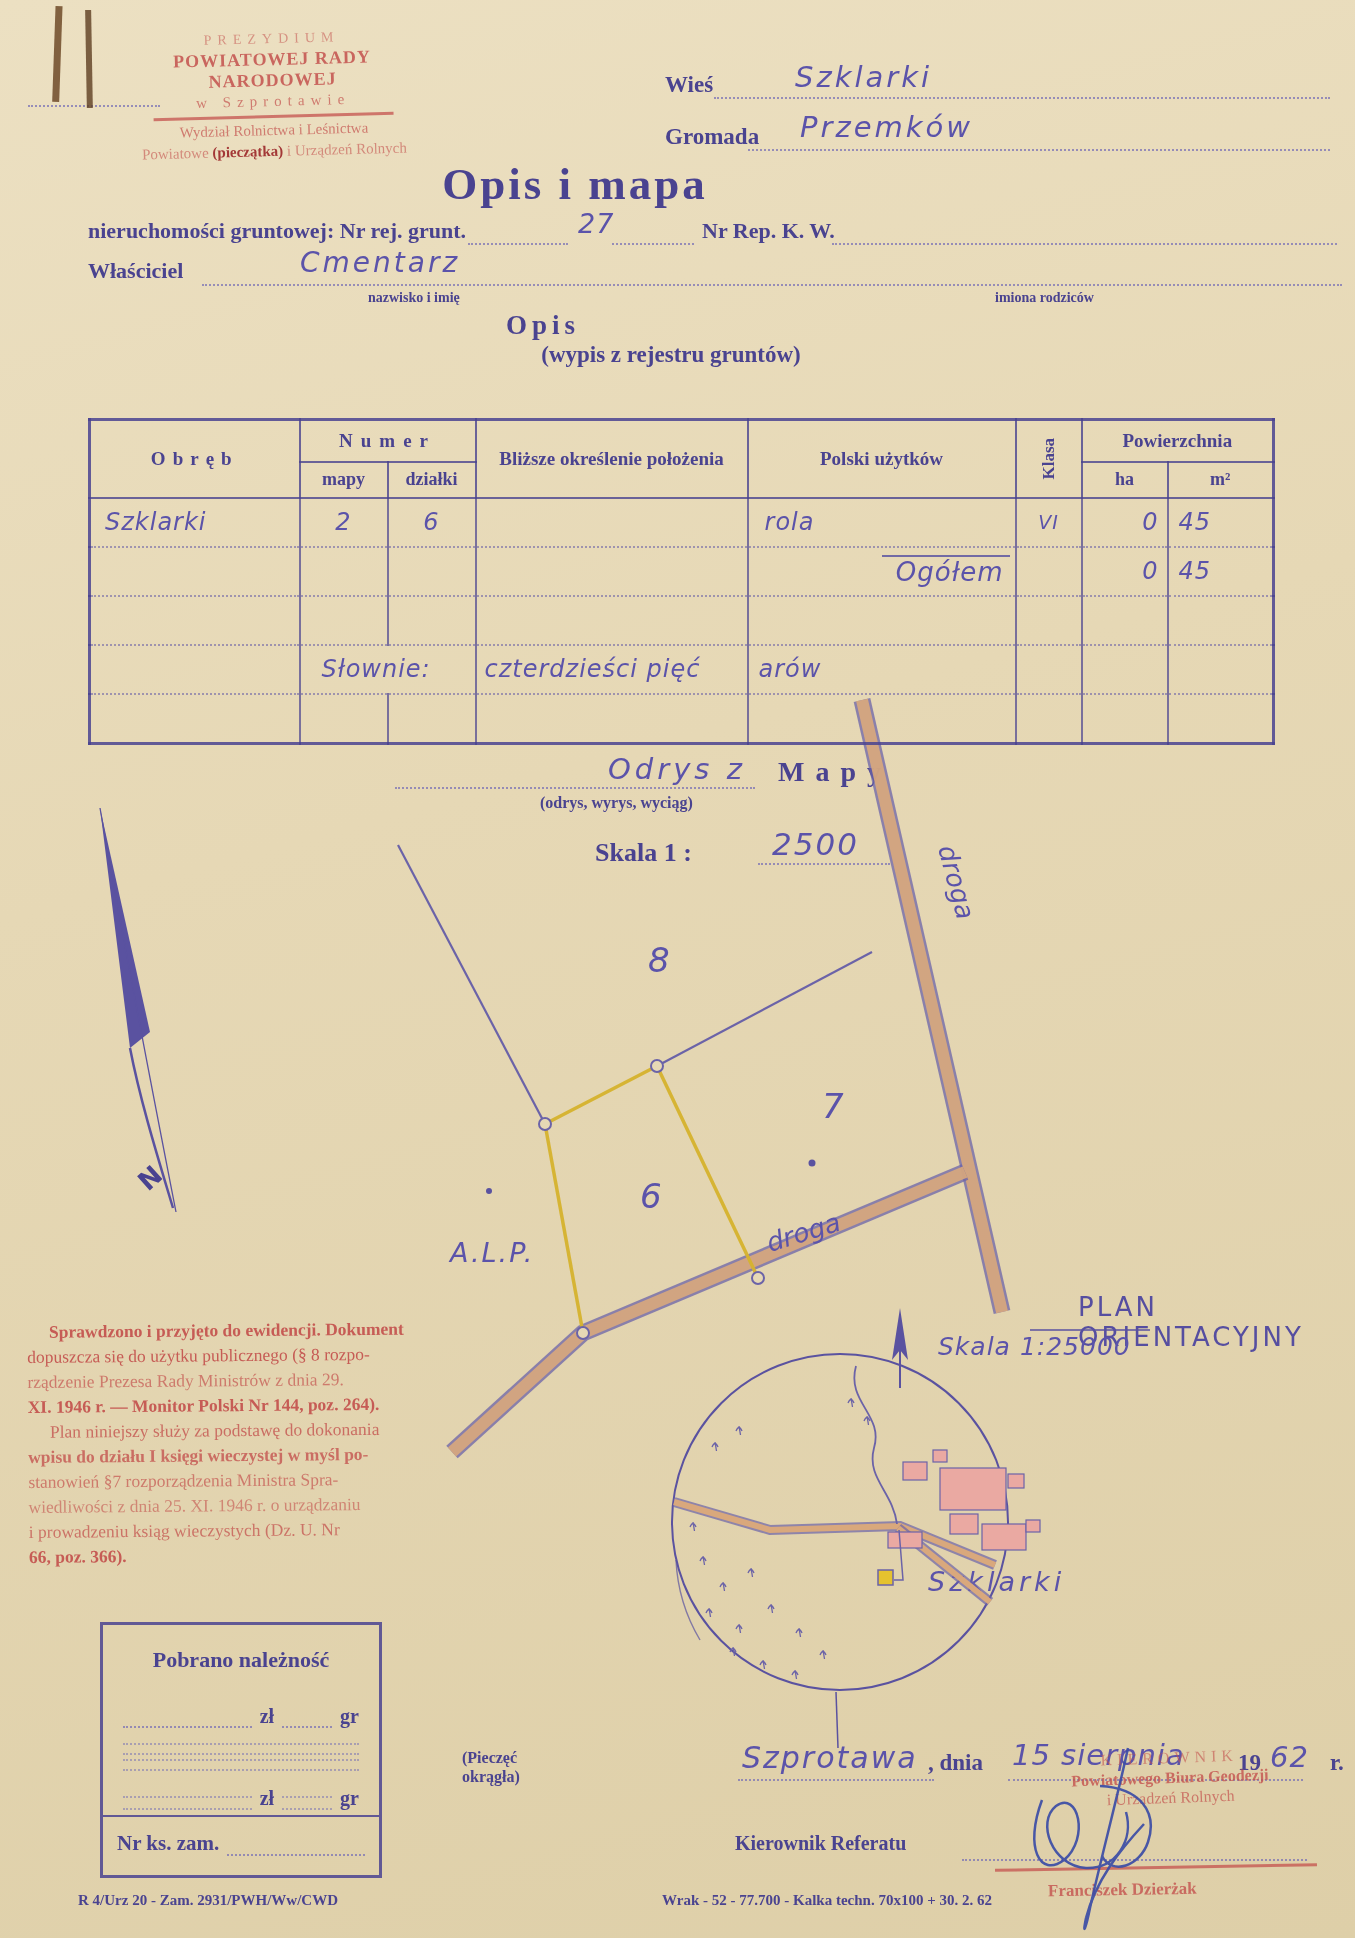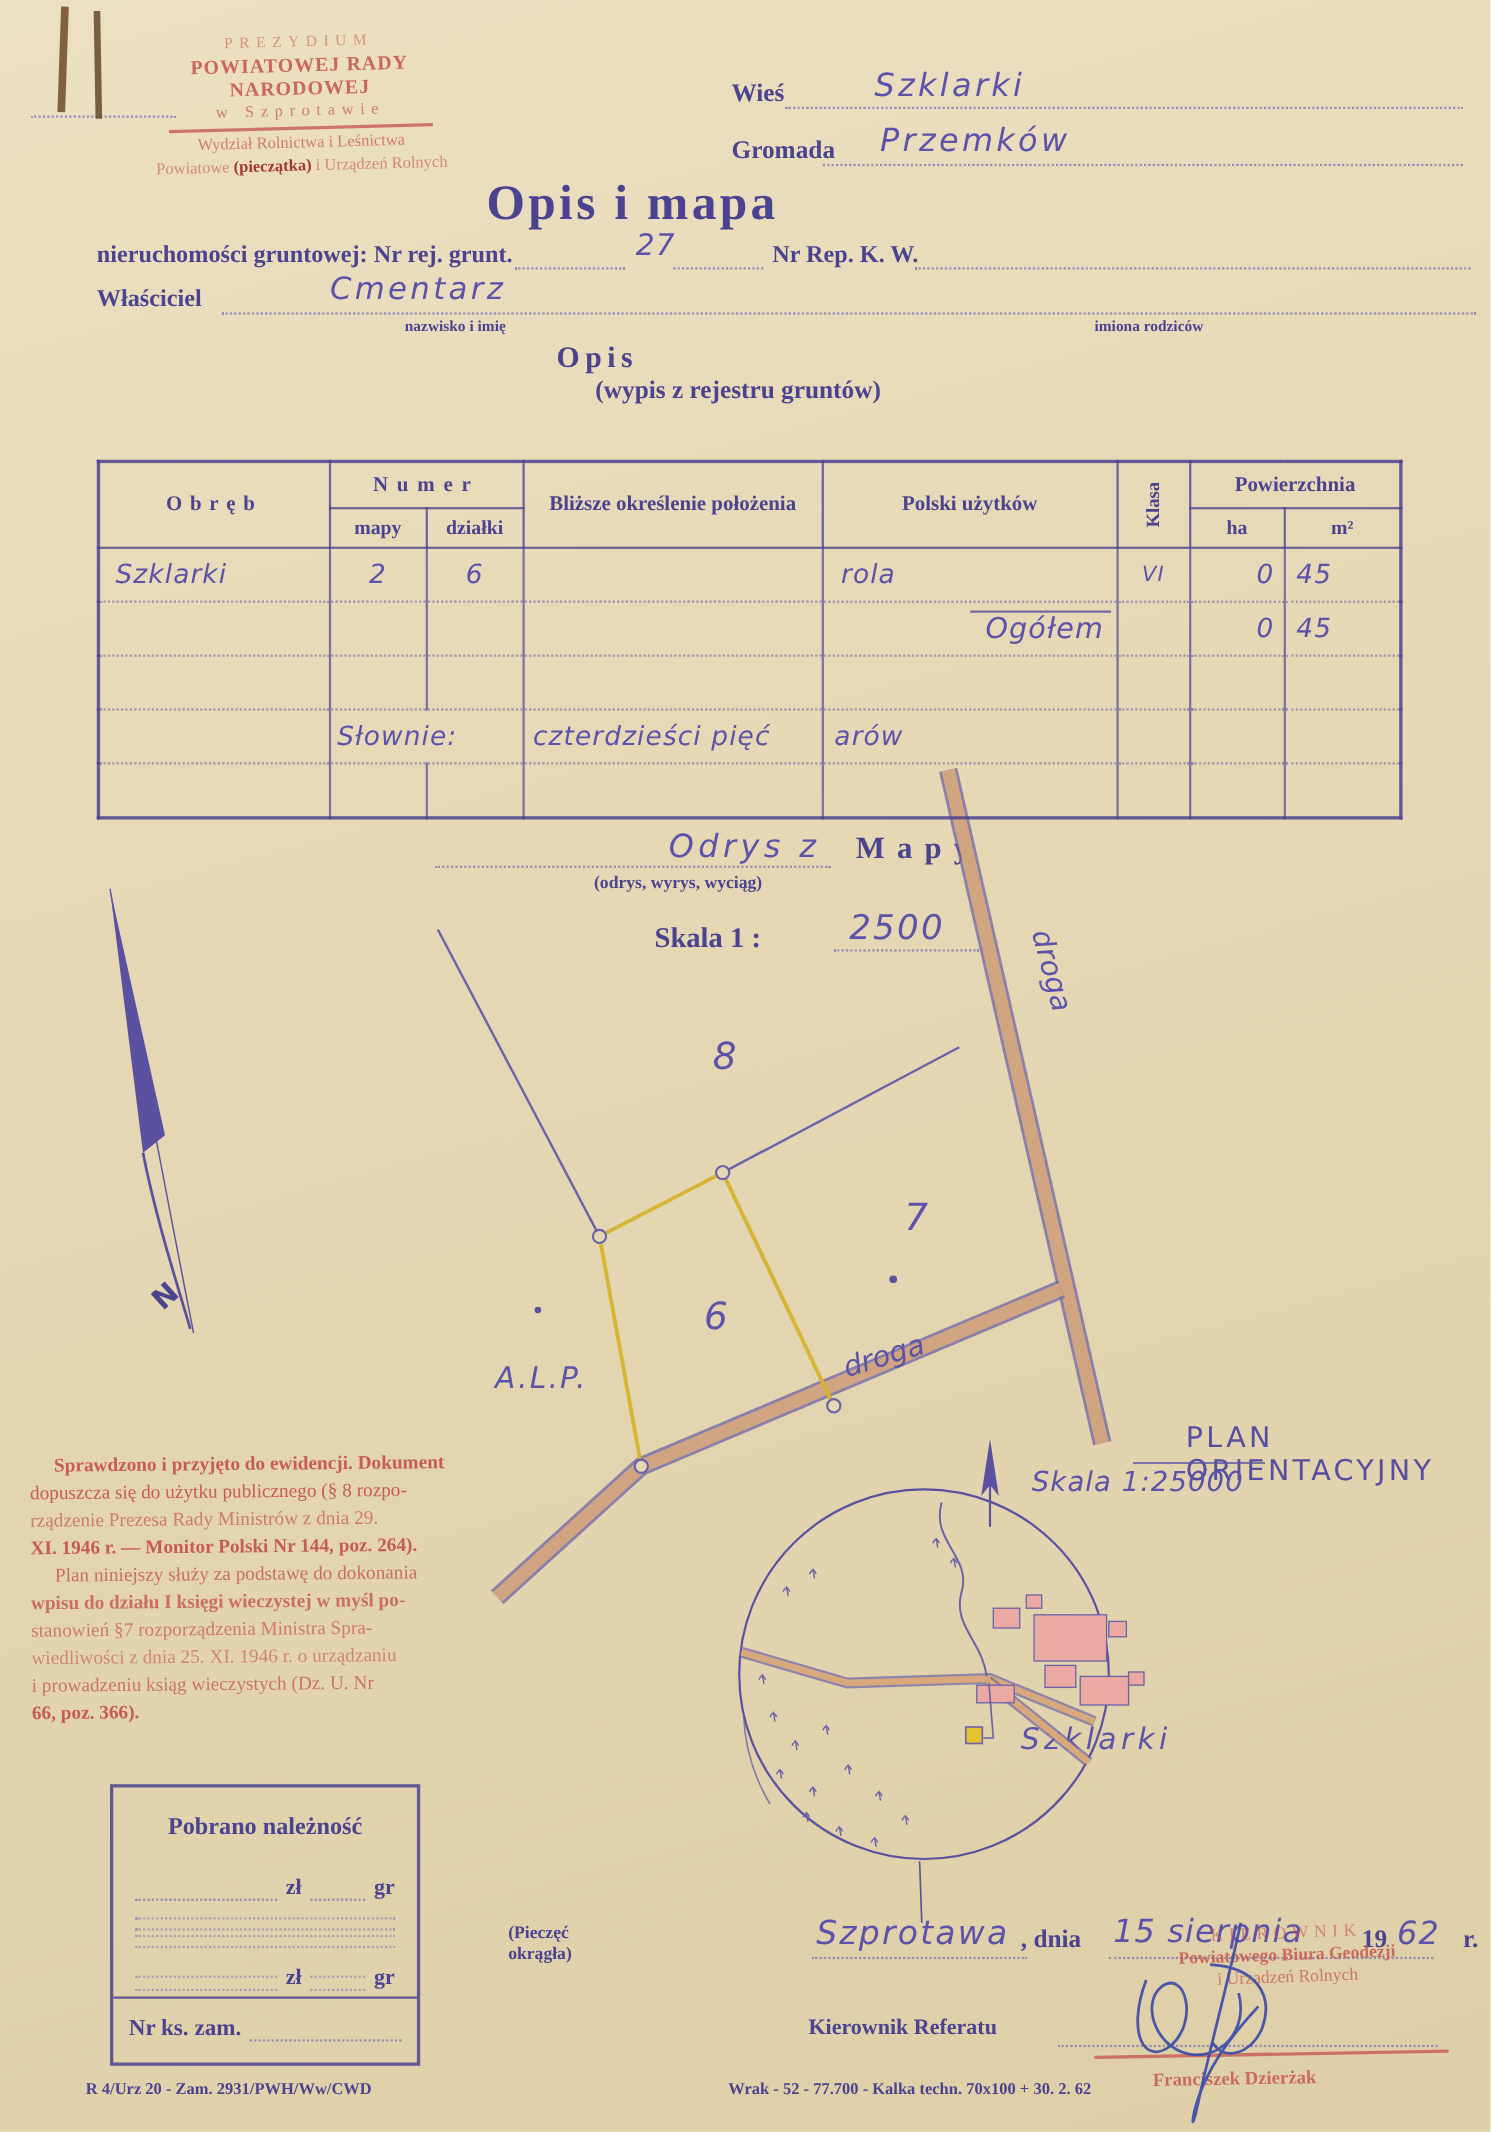--- a/index.html
+++ b/index.html
@@ -239,21 +239,21 @@
       <td class="hw"></td>
       <td class="hw"></td>
       <td class="hw"></td>
       <td class="hw"></td>
       <td class="hw"></td>
       <td class="hw"></td>
       <td class="hw"></td>
     </tr>
     <tr>
       <td class="hw"></td>
-      <td class="hw" colspan="2" style="padding-left:6px">Słownie:</td>
+      <td class="hw" colspan="2" style="padding-left:21px">Słownie:</td>
       <td class="hw" style="padding-left:8px">czterdzieści pięć</td>
       <td class="hw" style="padding-left:10px">arów</td>
       <td class="hw"></td>
       <td class="hw"></td>
       <td class="hw"></td>
     </tr>
     <tr style="height:50px">
       <td class="hw" style="border-bottom:none"></td>
       <td class="hw" style="border-bottom:none"></td>
       <td class="hw" style="border-bottom:none"></td>

